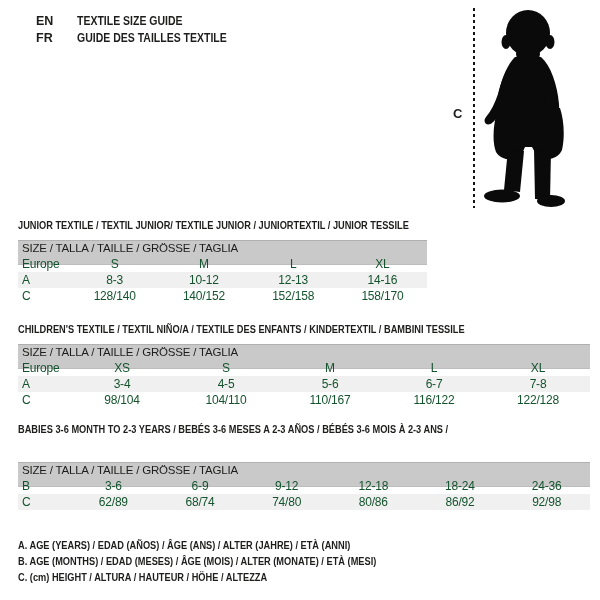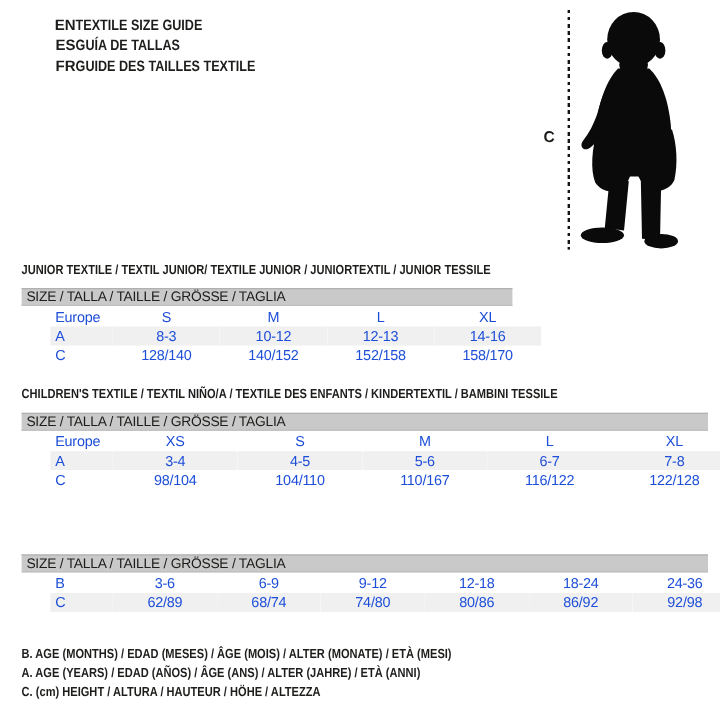--- a/index.html
+++ b/index.html
@@ -4,61 +4,57 @@
 <style>
   html,body { margin:0; padding:0; background:#fff; }
   .page {
     position:relative; width:600px; height:600px; background:#ffffff;
     color:#1d1d1b; font-family:"Liberation Sans", sans-serif; overflow:hidden;
   }
   .abs { position:absolute; }
   .cond { display:inline-block; transform:scaleX(0.84); transform-origin:0 50%; white-space:nowrap; }
 
   
-  .lang-list { left:22px; top:13px;text-align:right; }
+  .lang-list { left:36px; top:13px; }
   .lang-row { display:flex; line-height:17px; font-weight:700; font-size:12.5px; }
   .lang-code { width:41px; flex:0 0 41px; }
 
   
   .dotline {
     left:473px; top:8px; width:2px; height:200px;
     background-image:repeating-linear-gradient(to bottom,#141414 0 3px,transparent 3px 6px);
   }
   .c-label { left:453px; top:106px; font-weight:700; font-size:13px; }
   .baby { left:479px; top:8px; }
 
   
   .tbl-title { font-weight:700; font-size:11px; white-space:nowrap; line-height:14px; }
   .size-bar {
-    background:#c9c9c9; height:15px; box-sizing:border-box;
+    background:#c9c9c9; height:25px; box-sizing:border-box;
     border-top:1px solid #b0b0b0; border-bottom:1px solid #bdbdbd;
     font-size:11.5px; line-height:14px; padding-left:4px; white-space:nowrap;
     letter-spacing:-0.2px;
   }
-  table.size { border-collapse:collapse; table-layout:fixed; font-size:12px; letter-spacing:-0.2px; color:#1d4ed8;margin-left:24px; }
+  table.size { border-collapse:collapse; table-layout:fixed; font-size:12px; letter-spacing:-0.2px; color:#14532d; }
   table.size td { height:16px; padding:0; text-align:center; white-space:nowrap; overflow:hidden; }
   table.size td.lbl { text-align:left; padding-left:4px; }
   tr.alt { background:#f0f0f0; }
 
   
   .legend-line { font-weight:700; font-size:11px; line-height:16px; white-space:nowrap; }
 </style>
 </head>
 <body>
 
 <div class="page">
 
   <div class="abs lang-list">
     <div class="lang-row">
       <span class="lang-code">EN</span>
       <span class="cond">TEXTILE SIZE GUIDE</span>
-    </div>
-    <div class="lang-row">
-      <span class="lang-code">ES</span>
-      <span class="cond">GUÍA DE TALLAS</span>
     </div>
     <div class="lang-row">
       <span class="lang-code">FR</span>
       <span class="cond">GUIDE DES TAILLES TEXTILE</span>
     </div>
   </div>
 
   <div class="abs dotline"></div>
   <div class="abs c-label">C</div>
   <svg class="abs baby" width="96" height="206" viewBox="0 0 96 206" xmlns="http://www.w3.org/2000/svg">
@@ -149,20 +145,23 @@
       <td class="lbl">C</td>
       <td>98/104</td>
       <td>104/110</td>
       <td>110/167</td>
       <td>116/122</td>
       <td>122/128</td>
     </tr>
   </tbody>
     </table>
 
+  <div class="abs tbl-title" style="left:18px; top:422px;">
+    <span class="cond">BABIES 3-6 MONTH TO 2-3 YEARS / BEBÉS 3-6 MESES A 2-3 AÑOS / BÉBÉS 3-6 MOIS À 2-3 ANS /</span>
+  </div>
   <div class="abs size-bar" style="left:18px; top:462px; width:572px;">SIZE / TALLA / TAILLE / GRÖSSE / TAGLIA</div>
   <table class="size abs" style="left:18px; top:478px; width:572px;">
     <colgroup>
         <col style="width:52px">
         <col>
         <col>
         <col>
         <col>
         <col>
         <col>
@@ -184,23 +183,23 @@
       <td>74/80</td>
       <td>80/86</td>
       <td>86/92</td>
       <td>92/98</td>
     </tr>
   </tbody>
     </table>
 
   <div class="abs" style="left:18px; top:537px;">
     <div class="legend-line">
+      <span class="cond">A. AGE (YEARS) / EDAD (AÑOS) / ÂGE (ANS) / ALTER (JAHRE) / ETÀ (ANNI)</span>
+    </div>
+    <div class="legend-line">
       <span class="cond">B. AGE (MONTHS) / EDAD (MESES) / ÂGE (MOIS) / ALTER (MONATE) / ETÀ (MESI)</span>
-    </div>
-    <div class="legend-line">
-      <span class="cond">A. AGE (YEARS) / EDAD (AÑOS) / ÂGE (ANS) / ALTER (JAHRE) / ETÀ (ANNI)</span>
     </div>
     <div class="legend-line">
       <span class="cond">C. (cm) HEIGHT / ALTURA / HAUTEUR / HÖHE / ALTEZZA</span>
     </div>
   </div>
 
 </div>
 
 </body></html>

